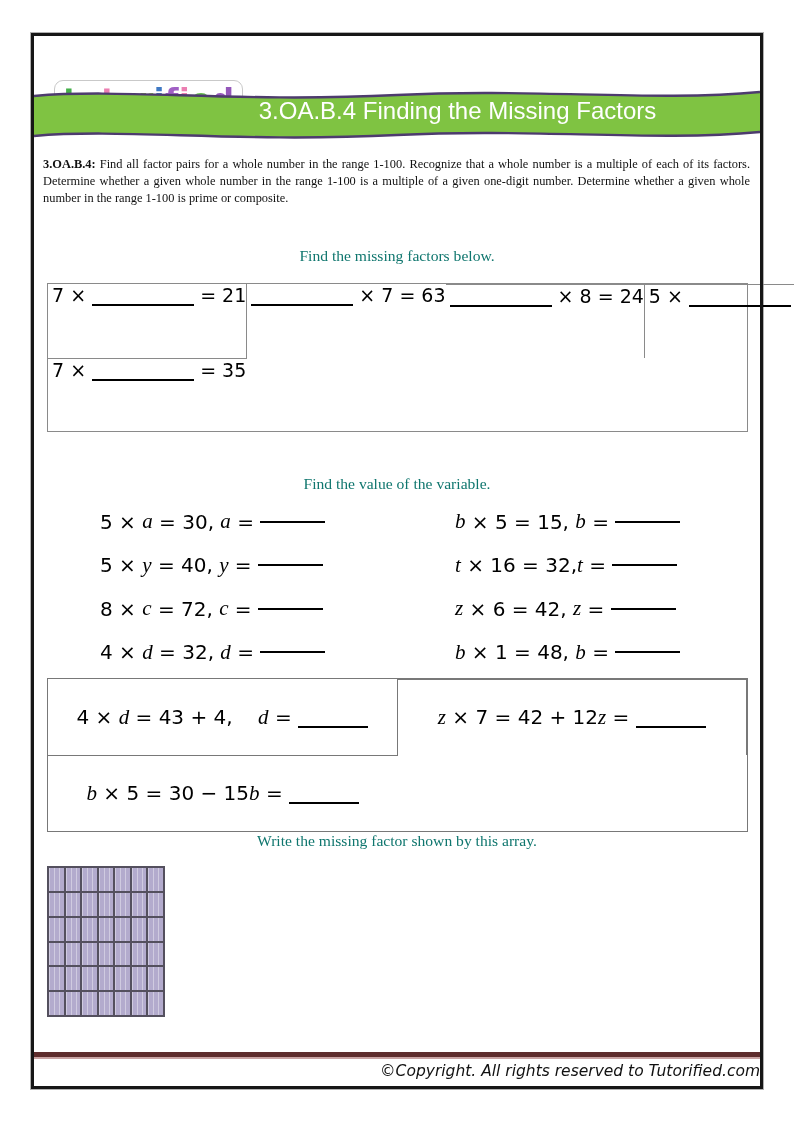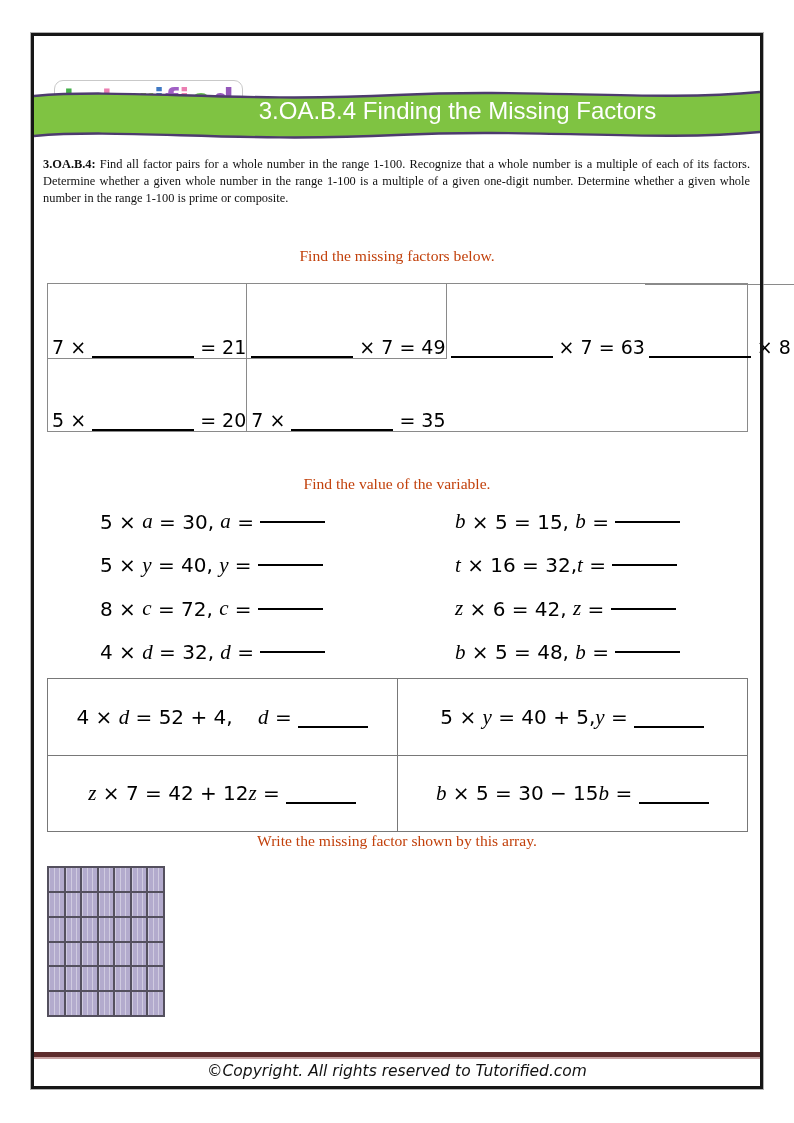--- a/index.html
+++ b/index.html
@@ -4,45 +4,45 @@
 <style>
   html,body{margin:0;padding:0;background:#fff;}
   body{width:794px;height:1123px;position:relative;font-family:"DejaVu Sans",sans-serif;}
   .frame{position:absolute;left:31px;top:33px;width:726px;height:1050px;border:3px solid #161616;box-shadow:0 0 0 1px #b0b0b0;background:#fff;}
   .edge-r{position:absolute;top:-3px;right:-3px;width:3px;height:1056px;background:#161616;z-index:10;}
   .logo{position:absolute;left:20px;top:8px;padding:0 8px 3px 8px;border:1px solid #c9c9c9;border-radius:9px;background:#fff;font:bold 31px "DejaVu Sans",sans-serif;letter-spacing:.5px;margin-top:36px;}
   .banner{position:absolute;left:0;top:47px;width:789px;height:62px;}
   .banner svg{position:absolute;left:0;top:0;}
   .banner-title{position:absolute;left:0;top:14px;width:100%;height:38px;line-height:38px;text-align:center;padding-left:58px;box-sizing:border-box;font:24px "Liberation Sans",sans-serif;color:#fff;}
   .desc{position:absolute;left:9px;top:120px;width:707px;margin:0;font:12.4px/16.8px "Liberation Serif",serif;color:#111;text-align:justify;}
-  .heading{position:absolute;left:0;width:100%;text-align:center;font:15.6px "Liberation Serif",serif;color:#c2410c;}
+  .heading{position:absolute;left:0;width:100%;text-align:center;font:15.6px "Liberation Serif",serif;color:#0f766e;}
   #h1{top:211px}#h2{top:439px}#h3{top:796px}
   .t1{position:absolute;left:13px;top:247px;width:699px;height:147px;display:grid;grid-template-columns:repeat(4,1fr);grid-template-rows:1fr 1fr;border:1px solid #8a8a8a;}
-  .t1c{border-right:1px solid #8a8a8a;display:flex;align-items:flex-end;padding-left:4px;overflow:visible;}
+  .t1c{border-right:1px solid #8a8a8a;display:flex;align-items:flex-start;padding-left:4px;overflow:visible;}
   .t1c.lastc{border-right:none}
   .t1c.r2{border-top:1px solid #8a8a8a}
   .eq{font:19px "DejaVu Sans",sans-serif;white-space:pre;}
   .blank{display:inline-block;height:2px;background:#000;vertical-align:-4px;}
   .w1{width:102px}.w2{width:65px}.w3{width:70px}.w4{width:72px}
   .vcol{position:absolute;top:464px;display:flex;flex-direction:column;}
   #vL{left:66px}#vR{left:421px}
   .vrow{height:43.5px;display:flex;align-items:center;white-space:pre;}
   .txt{font:20px "DejaVu Sans",sans-serif;white-space:pre;}
   .var{font:italic 21px "Liberation Serif",serif;white-space:pre;}
   .t2{position:absolute;left:13px;top:642px;width:699px;height:152px;display:grid;grid-template-columns:1fr 1fr;grid-template-rows:1fr 1fr;border:1px solid #787878;}
   .t2c{border-right:1px solid #787878;display:flex;align-items:center;justify-content:center;overflow:visible;}
   .t2c.lastc{border-right:none}
   .t2c.r2{border-top:1px solid #787878}
   .eq2{white-space:pre;}
   #array{position:absolute;left:13px;top:830px;width:118px;height:151px;display:grid;gap:2px;padding:2px;box-sizing:border-box;}
   .acell{background-image:repeating-linear-gradient(90deg,rgba(255,255,255,.38) 0 1px,transparent 1px 5px);}
   #arrayEq{position:absolute;left:149px;top:879px;height:30px;line-height:30px;font:22px "DejaVu Sans",sans-serif;white-space:pre;}
   #arrayEq .blank{vertical-align:-5px;}
   #fbar{position:absolute;left:0;top:1016px;width:726px;height:5px;border-bottom:2px solid #c9a3a3;}
-  .footer-text{position:absolute;left:0;top:1026px;width:100%;text-align:center;font:italic 15.5px "DejaVu Sans",sans-serif;color:#111;}
+  .footer-text{position:absolute;left:0;top:1026px;width:100%;text-align:right;font:italic 15.5px "DejaVu Sans",sans-serif;color:#111;}
 </style>
 </head>
 <body>
 
 <div class="frame">
 
   <div class="logo" id="logo"><span style="color: rgb(68, 176, 73);">t</span><span style="color: rgb(82, 187, 234);">u</span><span style="color: rgb(236, 127, 178);">t</span><span style="color: rgb(245, 155, 61);">o</span><span style="color: rgb(144, 200, 66);">r</span><span style="color: rgb(63, 121, 196);">i</span><span style="color: rgb(160, 95, 196);">f</span><span style="color: rgb(236, 127, 178);">i</span><span style="color: rgb(98, 189, 74);">e</span><span style="color: rgb(148, 87, 186);">d</span></div>
 
   <div class="banner">
     <svg width="726" height="62" viewBox="0 0 726 62">
@@ -52,23 +52,20 @@
     </svg>
     <div class="banner-title">3.OA.B.4 Finding the Missing Factors</div>
   </div>
 
   <p class="desc"><b>3.OA.B.4:</b><span> Find all factor pairs for a whole number in the range 1-100. Recognize that a whole number is a multiple of each of its factors. Determine whether a given whole number in the range 1-100 is a multiple of a given one-digit number. Determine whether a given whole number in the range 1-100 is prime or composite.</span></p>
 
   <div class="heading" id="h1">Find the missing factors below.</div>
   <div class="t1" id="t1">
       <div class="t1c">
         <span class="eq">7 × <span class="blank w1"></span> = 21</span>
-      </div>
-      <div class="t1c">
-        <span class="eq"><span class="blank w1"></span> × 7 = 49</span>
       </div>
       <div class="t1c lastc">
         <span class="eq"><span class="blank w1"></span> × 7 = 63</span>
       </div>
       <div class="t1c r2">
         <span class="eq"><span class="blank w1"></span> × 8 = 24</span>
       </div>
       <div class="t1c r2">
         <span class="eq">5 × <span class="blank w1"></span> = 20</span>
       </div>
@@ -81,29 +78,26 @@
   <div class="vcol" id="vL">
       <div class="vrow"><span class="txt">5 × </span><span class="var">a</span><span class="txt"> = 30, </span><span class="var">a</span><span class="txt"> = </span><span class="blank w2"></span></div>
       <div class="vrow"><span class="txt">5 × </span><span class="var">y</span><span class="txt"> = 40, </span><span class="var">y</span><span class="txt"> = </span><span class="blank w2"></span></div>
       <div class="vrow"><span class="txt">8 × </span><span class="var">c</span><span class="txt"> = 72, </span><span class="var">c</span><span class="txt"> = </span><span class="blank w2"></span></div>
       <div class="vrow"><span class="txt">4 × </span><span class="var">d</span><span class="txt"> = 32, </span><span class="var">d</span><span class="txt"> = </span><span class="blank w2"></span></div>
     </div>
   <div class="vcol" id="vR">
       <div class="vrow"><span class="var">b</span><span class="txt"> × 5 = 15, </span><span class="var">b</span><span class="txt"> = </span><span class="blank w2"></span></div>
       <div class="vrow"><span class="var">t</span><span class="txt"> × 16 = 32,</span><span class="var">t</span><span class="txt"> = </span><span class="blank w2"></span></div>
       <div class="vrow"><span class="var">z</span><span class="txt"> × 6 = 42, </span><span class="var">z</span><span class="txt"> = </span><span class="blank w2"></span></div>
-      <div class="vrow"><span class="var">b</span><span class="txt"> × 5 = 48, </span><span class="var">b</span><span class="txt"> = </span><span class="blank w2"></span></div>
+      <div class="vrow"><span class="var">b</span><span class="txt"> × 1 = 48, </span><span class="var">b</span><span class="txt"> = </span><span class="blank w2"></span></div>
     </div>
 
   <div class="t2" id="t2">
       <div class="t2c">
-        <span class="eq2"><span class="txt">4 × </span><span class="var">d</span><span class="txt"> = 52 + 4,    </span><span class="var">d</span><span class="txt"> = </span><span class="blank w3"></span></span>
-      </div>
-      <div class="t2c lastc">
-        <span class="eq2"><span class="txt">5 × </span><span class="var">y</span><span class="txt"> = 40 + 5,</span><span class="var">y</span><span class="txt"> = </span><span class="blank w3"></span></span>
+        <span class="eq2"><span class="txt">4 × </span><span class="var">d</span><span class="txt"> = 43 + 4,    </span><span class="var">d</span><span class="txt"> = </span><span class="blank w3"></span></span>
       </div>
       <div class="t2c r2">
         <span class="eq2"><span class="var">z</span><span class="txt"> × 7 = 42 + 12</span><span class="var">z</span><span class="txt"> = </span><span class="blank w3"></span></span>
       </div>
       <div class="t2c lastc r2">
         <span class="eq2"><span class="var">b</span><span class="txt"> × 5 = 30 − 15</span><span class="var">b</span><span class="txt"> = </span><span class="blank w3"></span></span>
       </div>
     </div>
 
   <div class="heading" id="h3">Write the missing factor shown by this array.</div>

